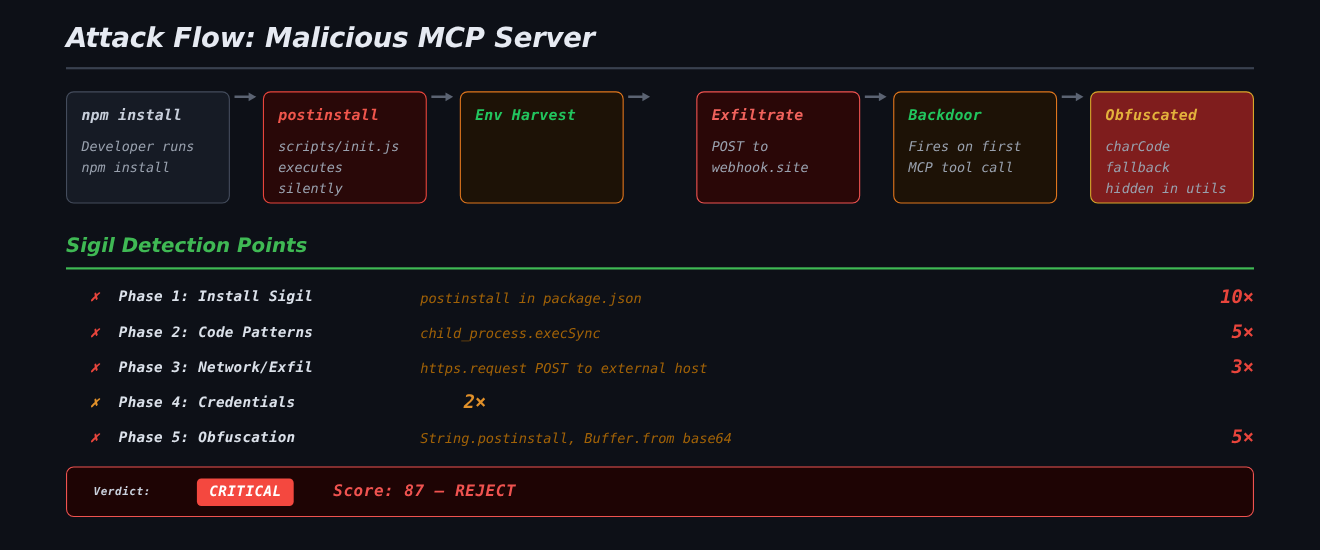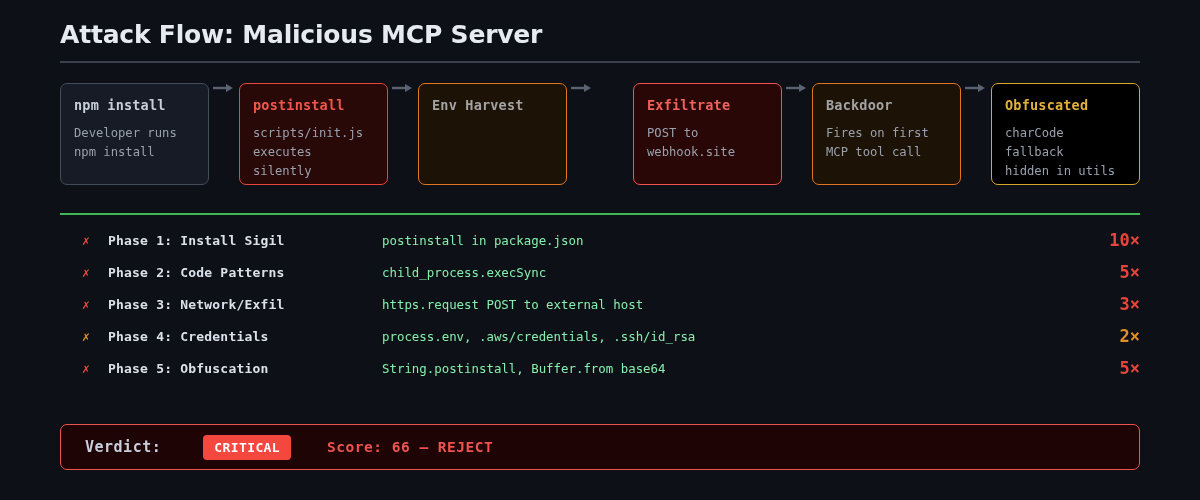--- a/index.html
+++ b/index.html
@@ -4,21 +4,21 @@
 <style>
   * { margin:0; padding:0; box-sizing:border-box; }
 
   html, body {
     width:1200px; height:500px;
     background:#0d1017;
     font-family:"DejaVu Sans Mono", monospace;
     overflow:hidden;
   }
 
-  .page { position:relative; width:1082px; height:500px; padding:0 60px; }
+  .page { position:relative; width:1082px; height:500px; padding:0 60px;font-style:italic; }
 
   
   .header { padding-top:20px; }
   .page-title {
     font-family:"DejaVu Sans", sans-serif;
     font-size:25px; font-weight:bold; color:#e6eaf2;
     letter-spacing:-0.2px;
   }
   .header-rule {
     margin-top:12px; height:2px; background:#39414f; width:1080px;
@@ -43,24 +43,24 @@
   }
   .flow-desc {
     margin-top:11px;
     font-size:12.2px; color:#99a1ae; line-height:1.55;
     white-space:pre-line;
   }
   
   .flow-box.red    { border-color:#e8453c; background:#290808; }
   .flow-box.red    .flow-title { color:#f0564c; }
   .flow-box.orange { border-color:#e0761d; background:#1d1206; }
-  .flow-box.orange .flow-title { color:#a3a3a3; }
+  .flow-box.orange .flow-title { color:#22c55e; }
   .flow-box.salmon { border-color:#ef5350; background:#2a0707;margin-left:36px; }
   .flow-box.salmon .flow-title { color:#f0625c; }
-  .flow-box.amber  { border-color:#d8a72a; background:#000000; }
+  .flow-box.amber  { border-color:#d8a72a; background:#7f1d1d; }
   .flow-box.amber  .flow-title { color:#e3b23c; }
 
   .arrow {
     flex:0 0 30px;
     display:flex; align-items:center; justify-content:center;
     color:#5b6372;
   }
   .arrow svg { display:block; }
 
   
@@ -81,39 +81,39 @@
     font-size:13px; color:#e8453c; font-weight:bold;
   }
   .det-mark.amber { color:#e0902a; }
   .det-label {
     width:274px; flex:0 0 274px;
     font-size:13px; font-weight:bold; color:#dbe1ea;
     letter-spacing:0.2px;
   }
   .det-detail {
     flex:1 1 auto;
-    font-size:12.4px; color:#86efac;
+    font-size:12.4px; color:#a16207;
   }
   .det-count {
     flex:0 0 60px; text-align:right;
     font-size:17px; font-weight:bold; color:#e8453c;
   }
   .det-count.amber { color:#e0902a; }
 
   
   .verdict {
     position:absolute; left:60px; top:424px;
     width:1080px; height:46px;
     border:1.5px solid #ef5350; border-radius:7px;
     background:#1e0404;
     display:flex; align-items:center;
     padding-left:24px;
   }
   .verdict-label {
-    font-size:15px; font-weight:bold; color:#c8cfdb;
+    font-size:10px; font-weight:bold; color:#c8cfdb;
     letter-spacing:0.5px;
   }
   .verdict-badge {
     margin-left:42px;
     background:#f4483f; color:#ffffff;
     font-size:13px; font-weight:bold; letter-spacing:0.4px;
     padding:5px 11px; border-radius:4px;
   }
   .verdict-score {
     margin-left:36px;
@@ -186,20 +186,21 @@
         </svg>
       </div>
       <div class="flow-box amber">
         <div class="flow-title">Obfuscated</div>
         <div class="flow-desc">charCode fallback
 hidden in utils</div>
       </div>
     </div>
 
   <div class="section">
+    <div class="section-title">Sigil Detection Points</div>
     <div class="section-rule"></div>
     <div class="rows" id="det-rows">
         <div class="det-row">
           <span class="det-mark">✗</span>
           <span class="det-label">Phase 1: Install Sigil</span>
           <span class="det-detail">postinstall in package.json</span>
           <span class="det-count">10×</span>
         </div>
         <div class="det-row">
           <span class="det-mark">✗</span>
@@ -209,31 +210,30 @@
         </div>
         <div class="det-row">
           <span class="det-mark">✗</span>
           <span class="det-label">Phase 3: Network/Exfil</span>
           <span class="det-detail">https.request POST to external host</span>
           <span class="det-count">3×</span>
         </div>
         <div class="det-row">
           <span class="det-mark amber">✗</span>
           <span class="det-label">Phase 4: Credentials</span>
-          <span class="det-detail">process.env, .aws/credentials, .ssh/id_rsa</span>
           <span class="det-count amber">2×</span>
         </div>
         <div class="det-row">
           <span class="det-mark">✗</span>
           <span class="det-label">Phase 5: Obfuscation</span>
           <span class="det-detail">String.postinstall, Buffer.from base64</span>
           <span class="det-count">5×</span>
         </div>
       </div>
   </div>
 
   <div class="verdict">
     <span class="verdict-label">Verdict:</span>
     <span class="verdict-badge">CRITICAL</span>
-    <span class="verdict-score">Score: 66  —  REJECT</span>
+    <span class="verdict-score">Score: 87  —  REJECT</span>
   </div>
 
 </div>
 
 </body></html>

